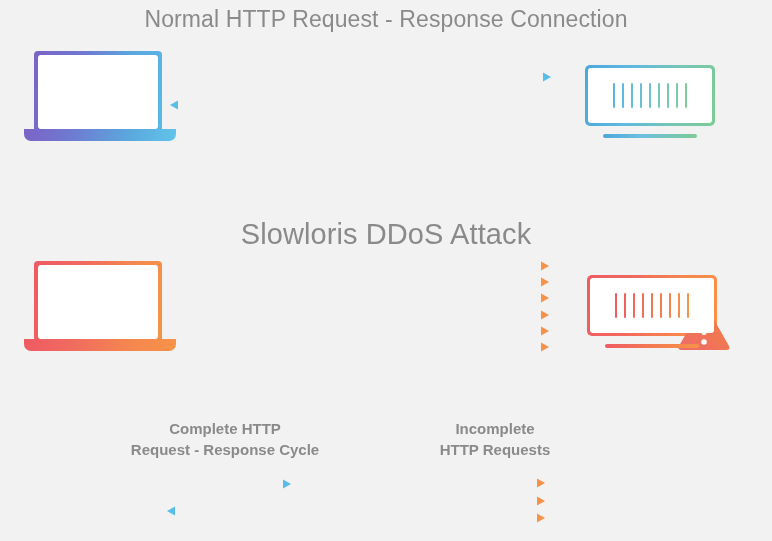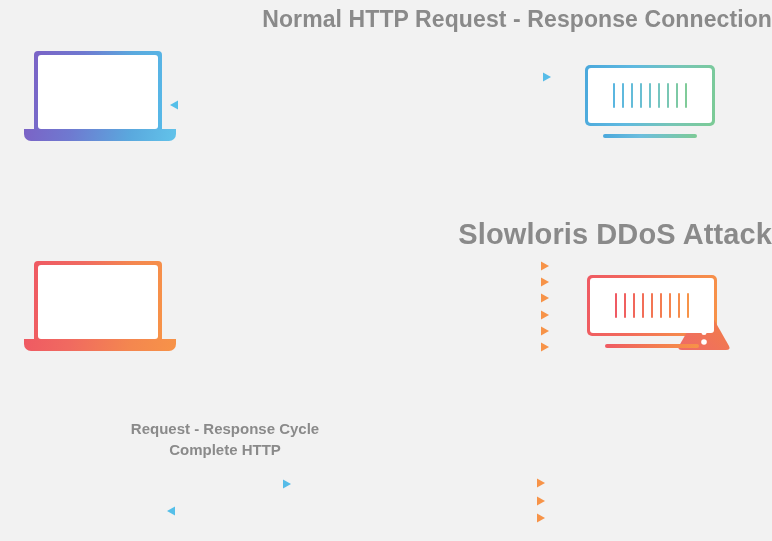--- a/index.html
+++ b/index.html
@@ -7,22 +7,22 @@
     width:772px;height:541px;
     background:#f2f2f2;
     font-family:"Liberation Sans", sans-serif;
     overflow:hidden;
     position:relative;
   }
   .stage{position:absolute;inset:0;}
 
   
   .title{
-    position:absolute;left:0;width:772px;text-align:right;
-    font-weight:bold;color:#8a8a8a;letter-spacing:.1px;
+    position:absolute;left:0;width:772px;text-align:center;
+    font-weight:normal;color:#8a8a8a;letter-spacing:.1px;
     white-space:nowrap;
   }
   #title-normal{top:6px;font-size:23px;}
   #title-attack{top:218px;font-size:29px;}
 
   
   .laptop{position:absolute;}
   .laptop .screen{
     position:absolute;left:0;top:0;
     width:120px;height:74px;
@@ -223,18 +223,23 @@
         <i></i>
         <i></i>
         <i></i>
         <i></i>
     </div>
     <div class="stand"></div>
   </div>
 
   <div style="position:absolute;left:105px;top:418px;width:240px;text-align:center;
               color:#8a8a8a;font-weight:bold;font-size:15px;line-height:21px;">
+    <div>Complete HTTP</div>
     <div>Request - Response Cycle</div>
-    <div>Complete HTTP</div>
-  </div>
-
+  </div>
+
+  <div style="position:absolute;left:405px;top:418px;width:180px;text-align:center;
+              color:#8a8a8a;font-weight:bold;font-size:15px;line-height:21px;">
+    <div>Incomplete</div>
+    <div>HTTP Requests</div>
+  </div>
 
 </div>
 
 </body></html>

